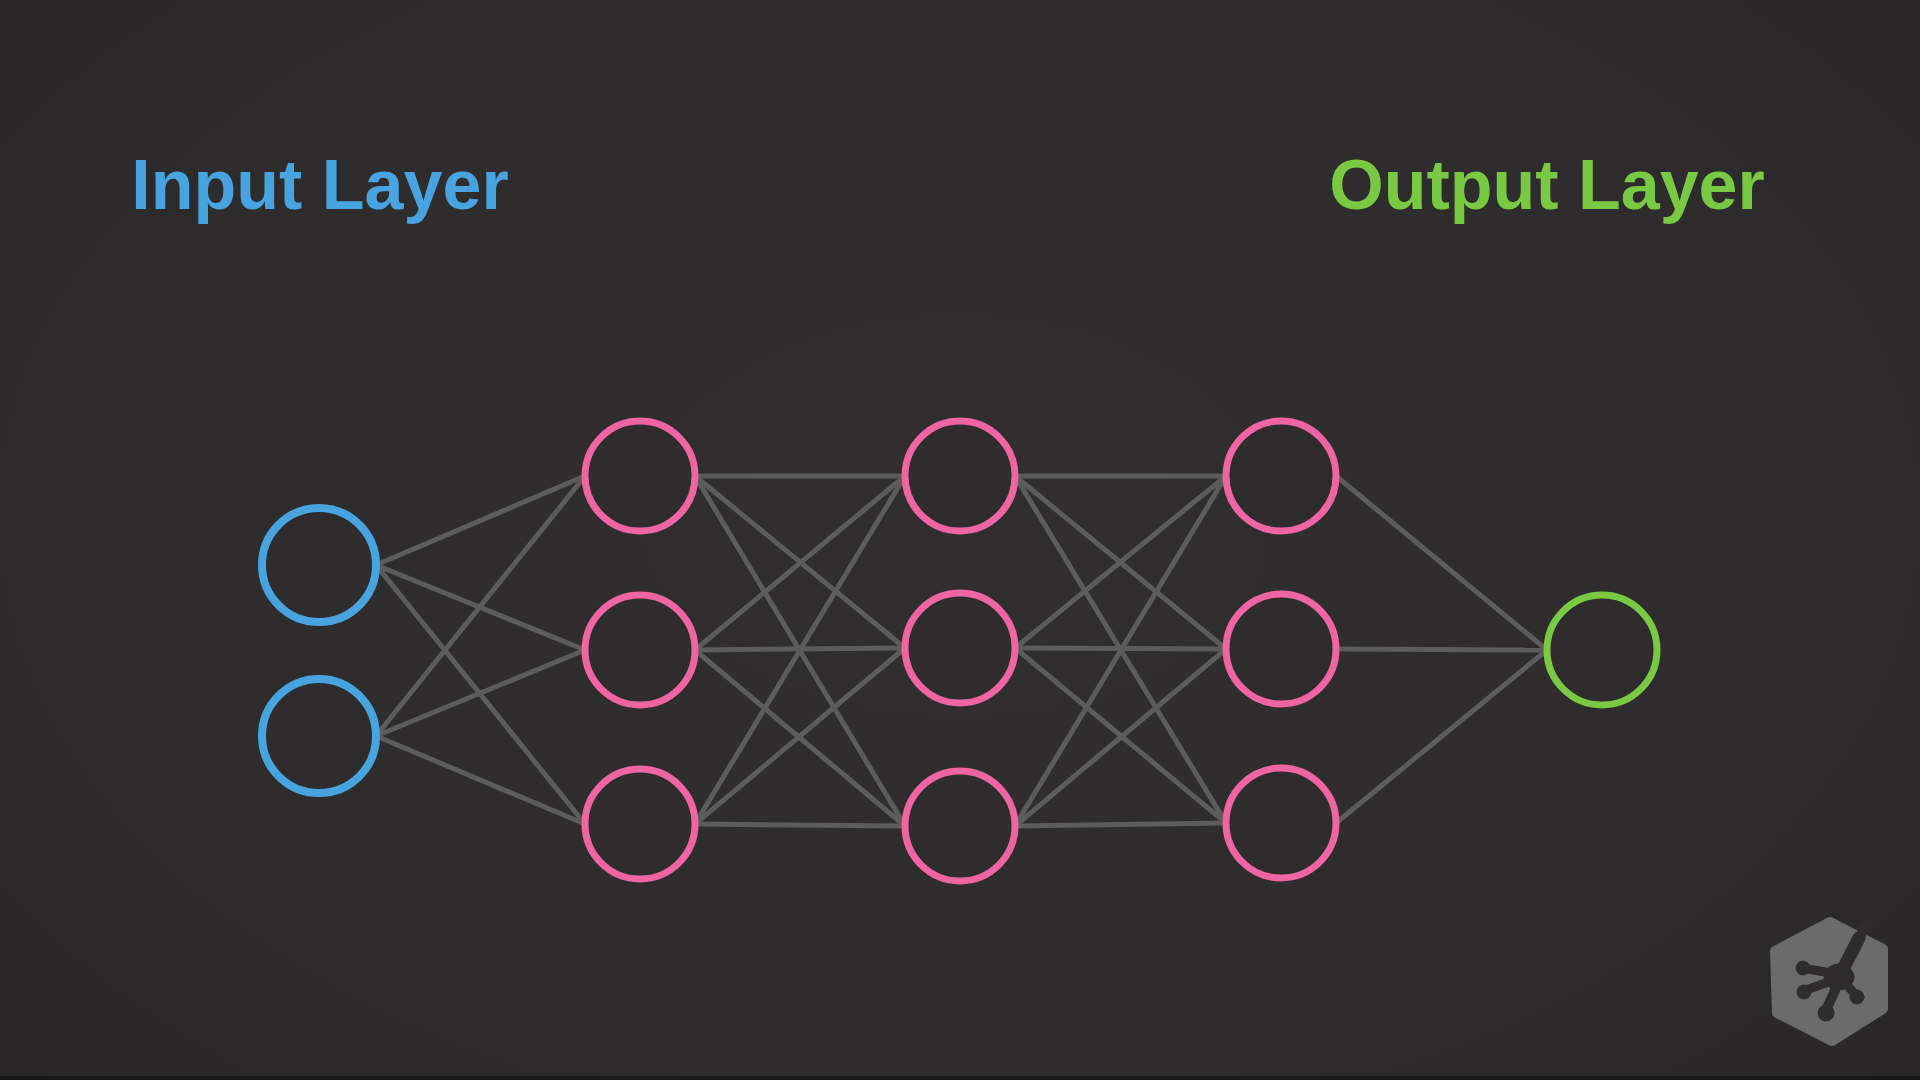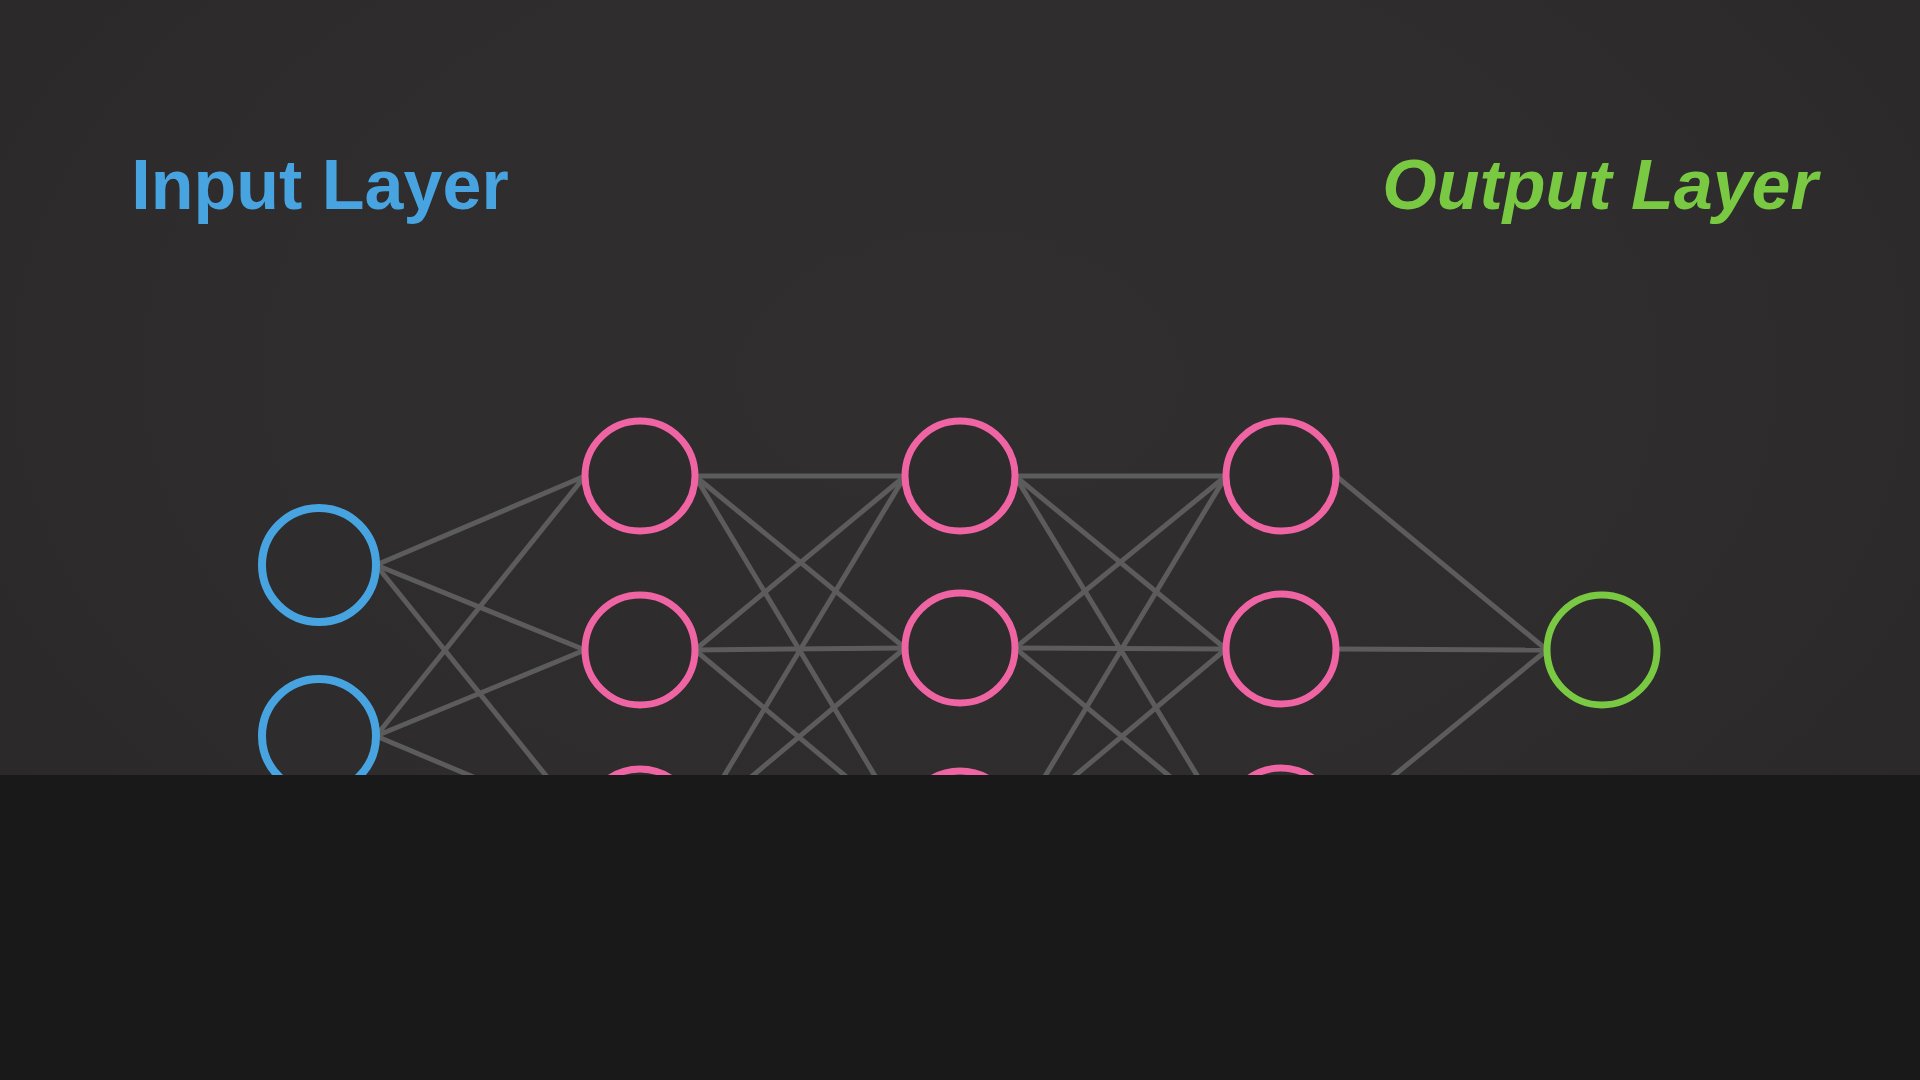--- a/index.html
+++ b/index.html
@@ -1,35 +1,35 @@
 <!DOCTYPE html>
 <html><head>
 <meta charset="utf-8">
 <style>
   html,body{margin:0;padding:0;background:#1a1919;}
   .stage{
-    position:relative;width:1920px;height:775px;overflow:hidden;
+    position:relative;width:1920px;height:1076px;overflow:hidden;
     background:radial-gradient(ellipse 1400px 900px at 50% 48%, #302e2e 0%, #2e2c2c 55%, #282626 100%);
     font-family:"Liberation Sans", sans-serif;
   }
   .layer-label{
     position:absolute;transform:translate(-50%,-50%);
     font-weight:bold;font-size:70px;line-height:1;white-space:nowrap;
     letter-spacing:0px;
   }
   #net-svg{position:absolute;left:0;top:0;}
   #logo-svg{position:absolute;left:1766px;top:916px;}
 </style>
 </head>
 <body>
 
 <div class="stage">
 
   <div class="layer-label" style="left: 320px; top: 185px; color: rgb(71, 164, 224);">Input Layer</div>
-  <div class="layer-label" style="left: 1600px; top: 185px; color: rgb(121, 201, 67); font-style: italic;">Output Layer</div>
+  <div class="layer-label" style="left: 1547px; top: 185px; color: rgb(121, 201, 67);">Output Layer</div>
 
   <svg id="net-svg" width="1920" height="1080" viewBox="0 0 1920 1080">
     <g id="edges">
         <line x1="376" y1="565" x2="585" y2="476" stroke="#5c5c5c" stroke-width="5"></line>
         <line x1="376" y1="565" x2="585" y2="650" stroke="#5c5c5c" stroke-width="5"></line>
         <line x1="376" y1="565" x2="585" y2="824" stroke="#5c5c5c" stroke-width="5"></line>
         <line x1="376" y1="736" x2="585" y2="476" stroke="#5c5c5c" stroke-width="5"></line>
         <line x1="376" y1="736" x2="585" y2="650" stroke="#5c5c5c" stroke-width="5"></line>
         <line x1="376" y1="736" x2="585" y2="824" stroke="#5c5c5c" stroke-width="5"></line>
         <line x1="695" y1="476" x2="905" y2="476" stroke="#5c5c5c" stroke-width="5"></line>

